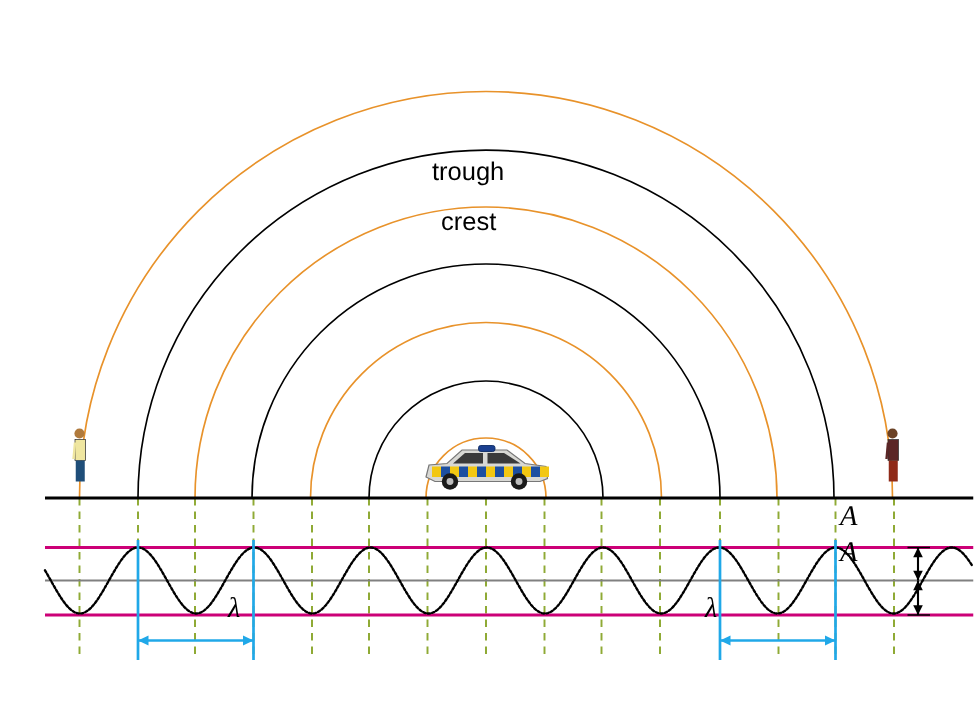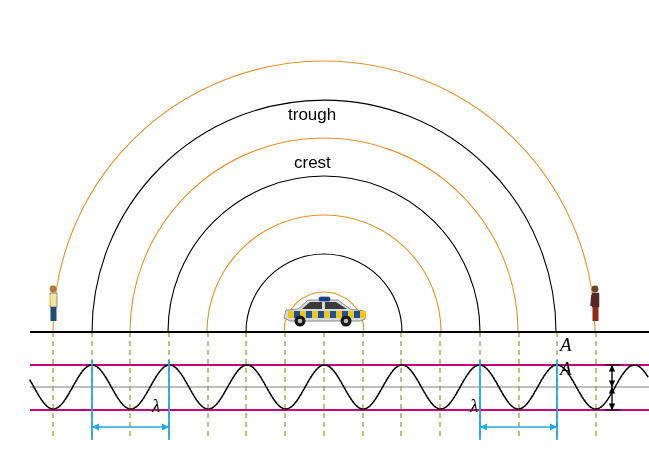--- a/index.html
+++ b/index.html
@@ -111,21 +111,21 @@
         <path d="M 612 387 l -3.2 -6.5 l 6.4 0 Z" fill="#000"></path>
         <line x1="612" y1="387" x2="612" y2="410" stroke="#000" stroke-width="1.4"></line>
         <path d="M 612 387 l -3.2 6.5 l 6.4 0 Z" fill="#000"></path>
         <path d="M 612 410 l -3.2 -6.5 l 6.4 0 Z" fill="#000"></path>
         <line x1="605" y1="365" x2="620" y2="365" stroke="#000" stroke-width="1"></line>
         <line x1="605" y1="410" x2="620" y2="410" stroke="#000" stroke-width="1"></line>
       </g>
   </svg>
 
   <div class="lbl lbl-word" id="lab-trough" style="left: 288px; top: 105px;">trough</div>
-  <div class="lbl lbl-word" id="lab-crest" style="left: 294px; top: 153px;">crest</div>
+  <div class="lbl lbl-word" id="lab-crest" style="left: 294px; top: 138px;">crest</div>
 
   <div class="lbl lbl-sym" id="lab-lam-l" style="left: 152px; top: 395px;">λ</div>
   <div class="lbl lbl-sym" id="lab-lam-r" style="left: 470px; top: 395px;">λ</div>
 
   <div class="lbl lbl-sym" id="lab-amp-u" style="left: 560px; top: 334px;">A</div>
   <div class="lbl lbl-sym" id="lab-amp-l" style="left: 560px; top: 358px;">A</div>
 
 </div>
 
 </body></html>

